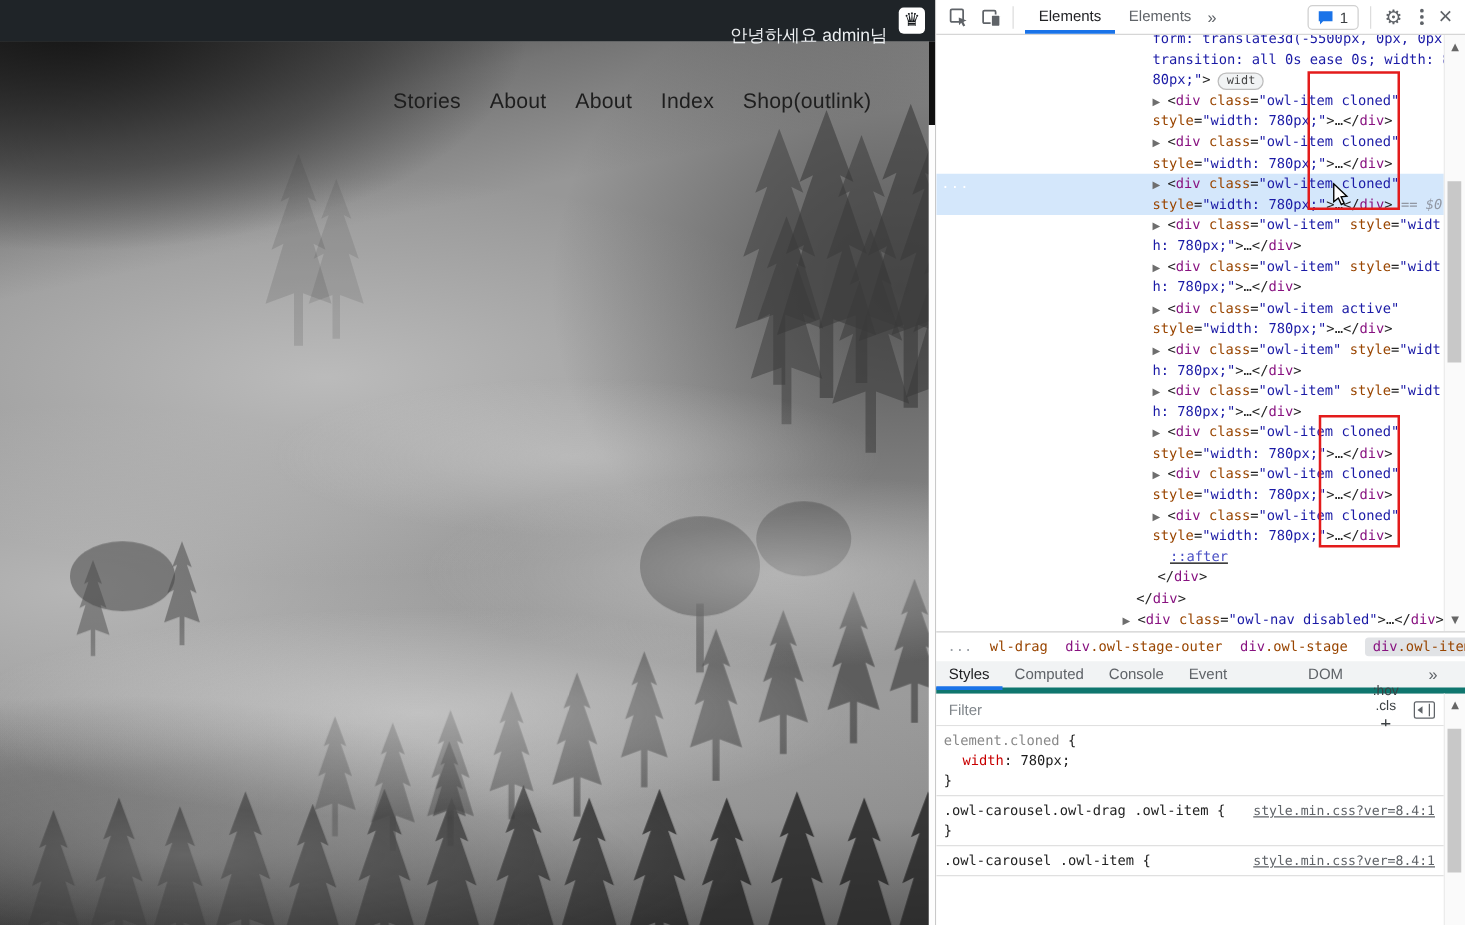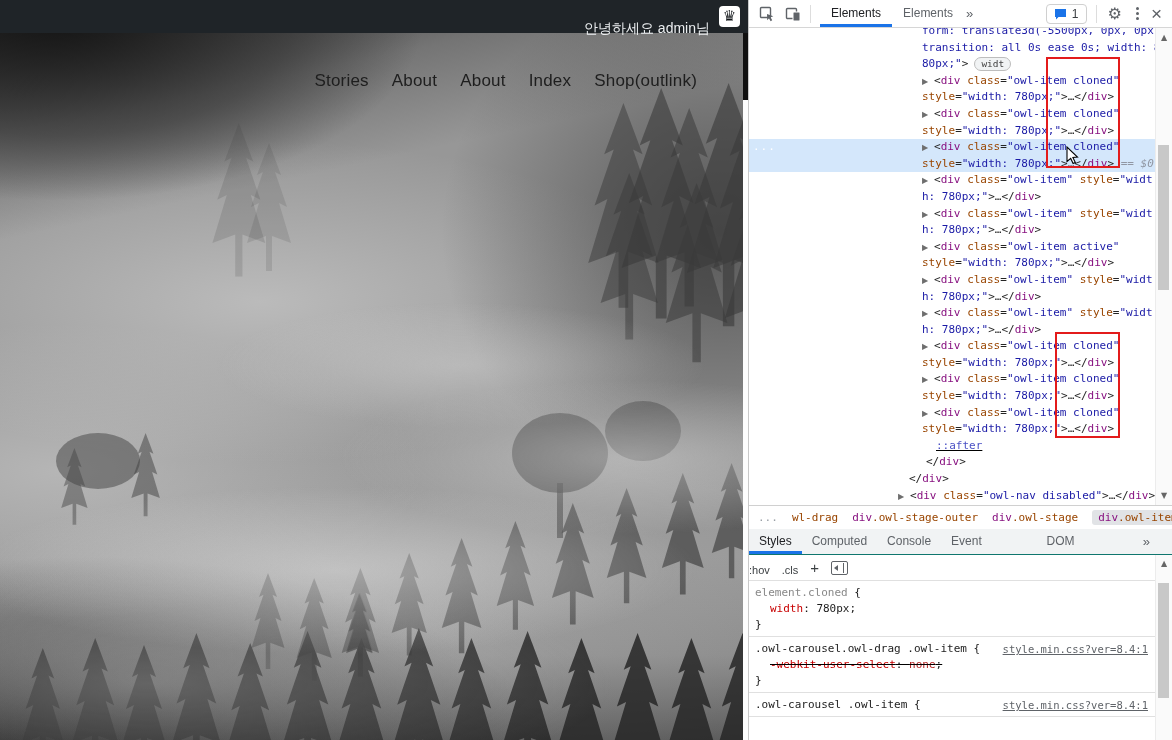--- a/index.html
+++ b/index.html
@@ -79,21 +79,21 @@
   
   #crumbs{position:absolute;left:0;top:505px;right:0;height:24px;border-top:1px solid #d0d0d0;
           background:#fff;display:flex;align-items:center;font-family:"DejaVu Sans Mono",monospace;
           font-size:11px;box-sizing:border-box;overflow:hidden;}
   .crumb{margin-left:14px;white-space:pre;cursor:pointer;}
   .crumb.sel{background:#e1e3e6;border-radius:3px;padding:1px 6px;}
   .crumb-dim{color:#9aa0a6;margin-left:9px;cursor:pointer;}
 
   
   #panel-tabs{position:absolute;left:0;top:529px;right:0;height:26px;background:#f1f3f4;
-              border-bottom:1px solid #0f766e;display:flex;align-items:center;box-sizing:border-box;}
+              border-bottom:5px solid #0f766e;display:flex;align-items:center;box-sizing:border-box;}
   #panel-tabs .dt-tab{height:25px;line-height:25px;padding:0 10px;}
   #panel-more{margin-left:auto;margin-right:22px;}
 
   
   #filter-bar{position:absolute;left:0;top:555px;right:16px;height:26px;background:#fff;
               border-bottom:1px solid #e0e0e0;display:flex;align-items:center;box-sizing:border-box;}
   #filter-input{border:none;outline:none;font-size:12px;color:#444;padding-left:10px;flex:1;
                 font-family:"Liberation Sans",sans-serif;background:transparent;}
   #filter-input::placeholder{color:#80868b;}
   .style-toggle{font-size:11px;color:#3c4043;margin-right:12px;cursor:pointer;}
@@ -293,37 +293,37 @@
         <div class="dt-tab active">Styles</div>
         <div class="dt-tab">Computed</div>
         <div class="dt-tab">Console</div>
         <div class="dt-tab">Event Listeners</div>
         <div class="dt-tab">DOM Breakpoints</div>
       </div>
     <span class="more-tabs" id="panel-more">»</span>
   </div>
 
   <div id="filter-bar">
-    <span id="filter-toggles" style="display:flex;align-items:flex-end;">
+    <input id="filter-input" placeholder="Filter" style="">
+    <span id="filter-toggles" style="display:flex;align-items:center;flex-direction:column;">
         <span class="style-toggle">:hov</span>
         <span class="style-toggle">.cls</span>
         <span class="style-toggle" style="font-size: 15px;">+</span>
       </span>
     <span id="panel-layout-icon"></span>
   </div>
 
   <div id="styles-pane">
       <div class="css-rule">
         <div><span class="selector dim">element.cloned</span><span class="pv-punct"> {</span></div>
         <div class="prop-line"><span class="prop">width</span><span class="pv-punct">: </span><span class="val-num">780px</span><span class="pv-punct">;</span></div>
         <div class="pv-punct">}</div>
       </div>
       <div class="css-rule">
         <div><span class="rule-link">style.min.css?ver=8.4:1</span><span class="selector">.owl-carousel.owl-drag .owl-item</span><span class="pv-punct"> {</span></div>
-        <div class="prop-line struck"><span class="prop">-webkit-user-select</span><span class="pv-punct">: </span><span class="val-kw">none</span><span class="pv-punct">;</span></div>
         <div class="pv-punct">}</div>
       </div>
       <div class="css-rule">
         <div><span class="rule-link">style.min.css?ver=8.4:1</span><span class="selector">.owl-carousel .owl-item</span><span class="pv-punct"> {</span></div>
       </div>
     </div>
   <div id="styles-scroll" class="v-scrollbar">
     <span class="sb-arrow" style="top:4px;">▲</span>
     <div class="sb-thumb" style="top:28px;height:115px;"></div>
   </div>

